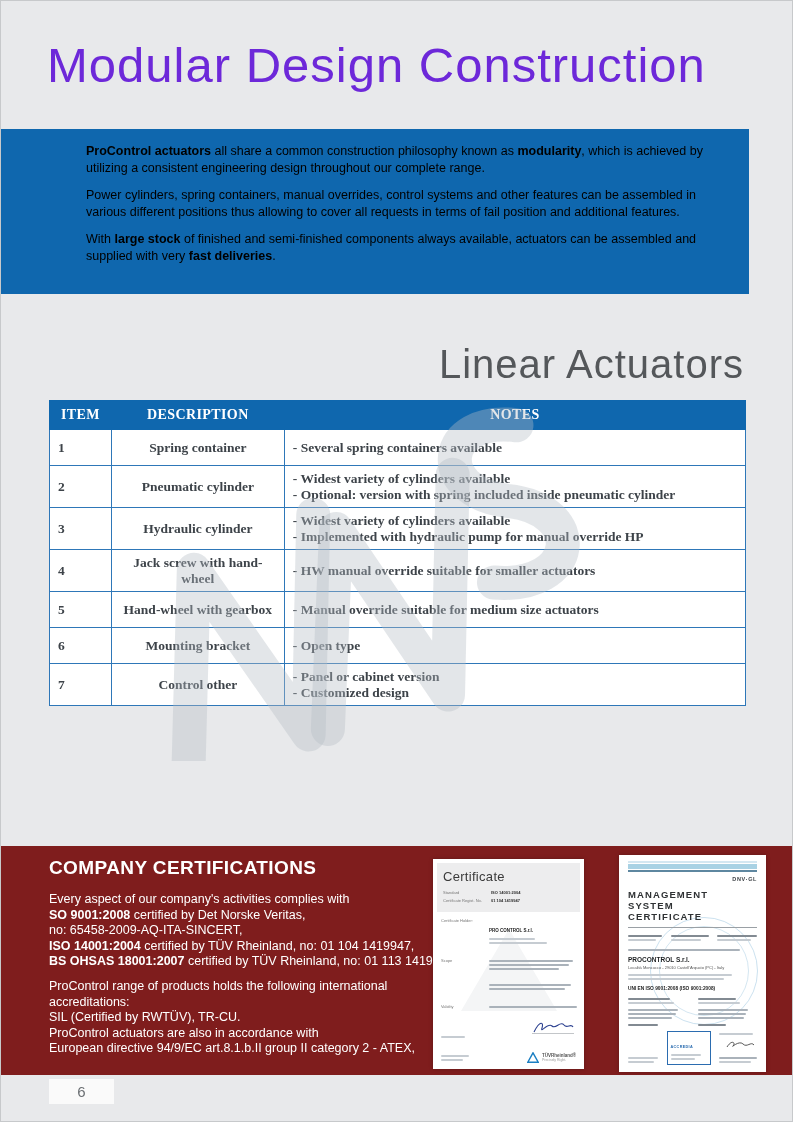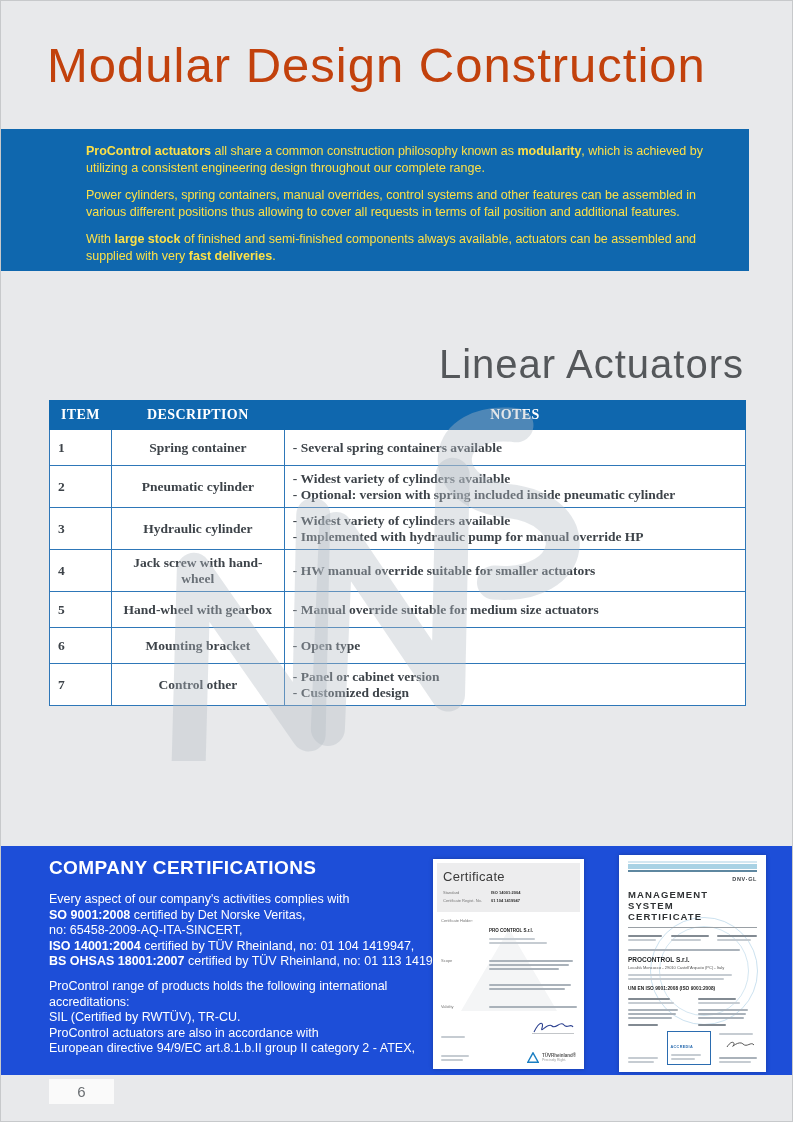--- a/index.html
+++ b/index.html
@@ -7,26 +7,26 @@
   .page {
     position:relative; width:793px; height:1122px; margin:0 auto;
     background:#e8e9eb; overflow:hidden;
     font-family:"Liberation Sans", sans-serif;
     border:1px solid #c7c9cb;
   }
   
   .main-title {
     position:absolute; left:46px; top:36px; width:700px;
     font-size:49px; font-weight:300; letter-spacing:1px;
-    color:#c2410c; white-space:nowrap;
+    color:#6d28d9; white-space:nowrap;
   }
   
   .intro-box {
-    position:absolute; left:0; top:128px; width:748px; height:142px;
-    background:#0f67ae; color:#fde047;
+    position:absolute; left:0; top:128px; width:748px; height:165px;
+    background:#0f67ae; color:#000000;
     padding:14px 18px 0 85px;
     font-size:12.5px; line-height:16.5px;
   }
   .intro-box p { margin-bottom:11px; }
   .intro-box span.b { font-weight:bold; }
   
   .section-heading {
     position:absolute; right:48px; top:341px;
     font-size:40px; font-weight:300; letter-spacing:1px;
     color:#54575a; white-space:nowrap;
@@ -52,21 +52,21 @@
   td.cell-desc { width:173px; text-align:center; }
   td.cell-notes { width:462px; text-align:left; }
   
   .watermark {
     position:absolute; left:80px; top:380px; width:580px; height:380px;
     z-index:2; pointer-events:none;
   }
   
   .cert-band {
     position:absolute; left:0; top:845px; width:793px; height:229px;
-    background:#1d4ed8; color:#ffffff;
+    background:#7f1d1d; color:#ffffff;
   }
   .cert-heading {
     position:absolute; left:48px; top:11px;
     font-size:19px; font-weight:bold; letter-spacing:.4px;
   }
   .cert-para { position:absolute; left:48px; font-size:12.5px; line-height:15.6px; }
   .cert-para.p1 { top:46px; }
   .cert-para.p2 { top:133px; }
   .cert-para span.b { font-weight:bold; }
   

